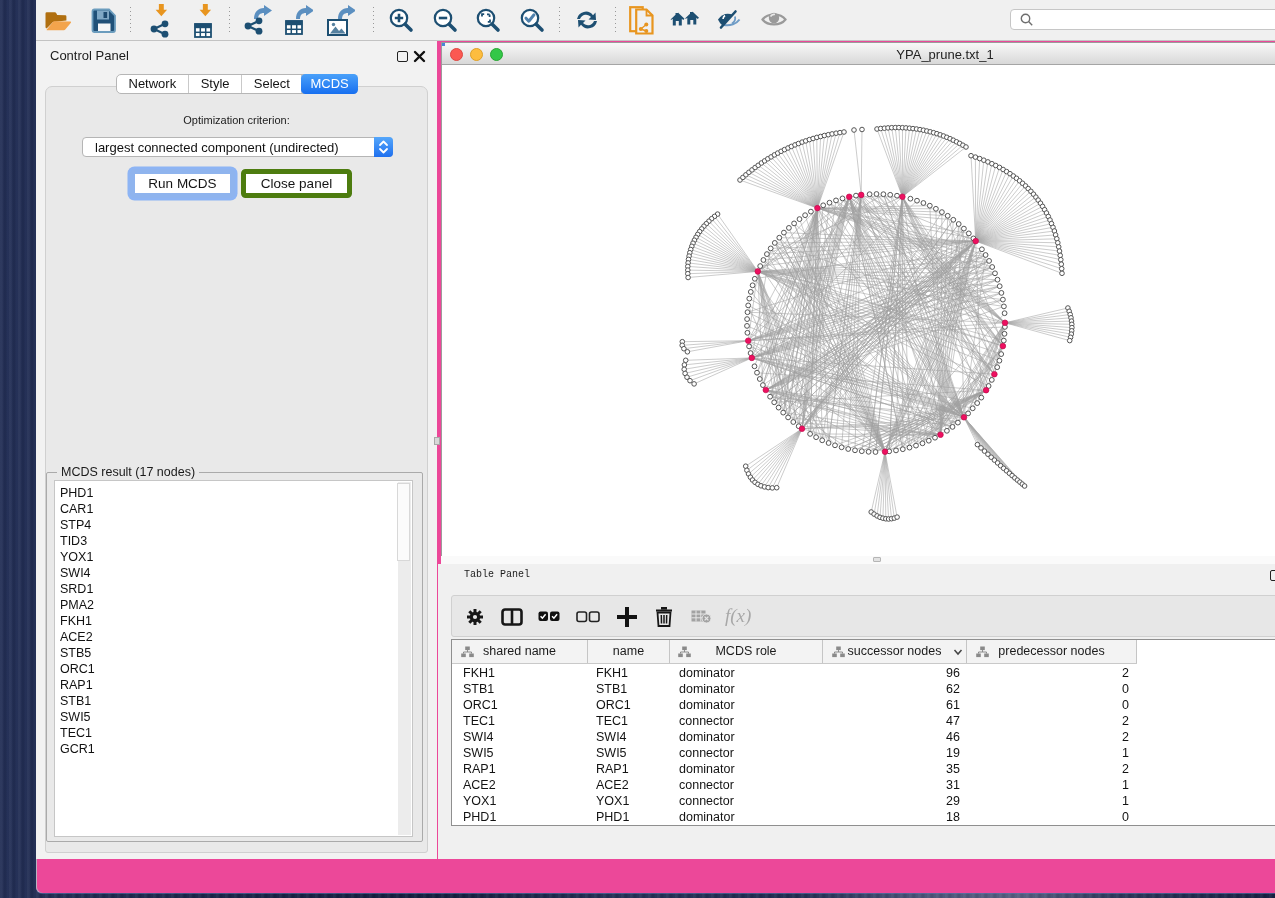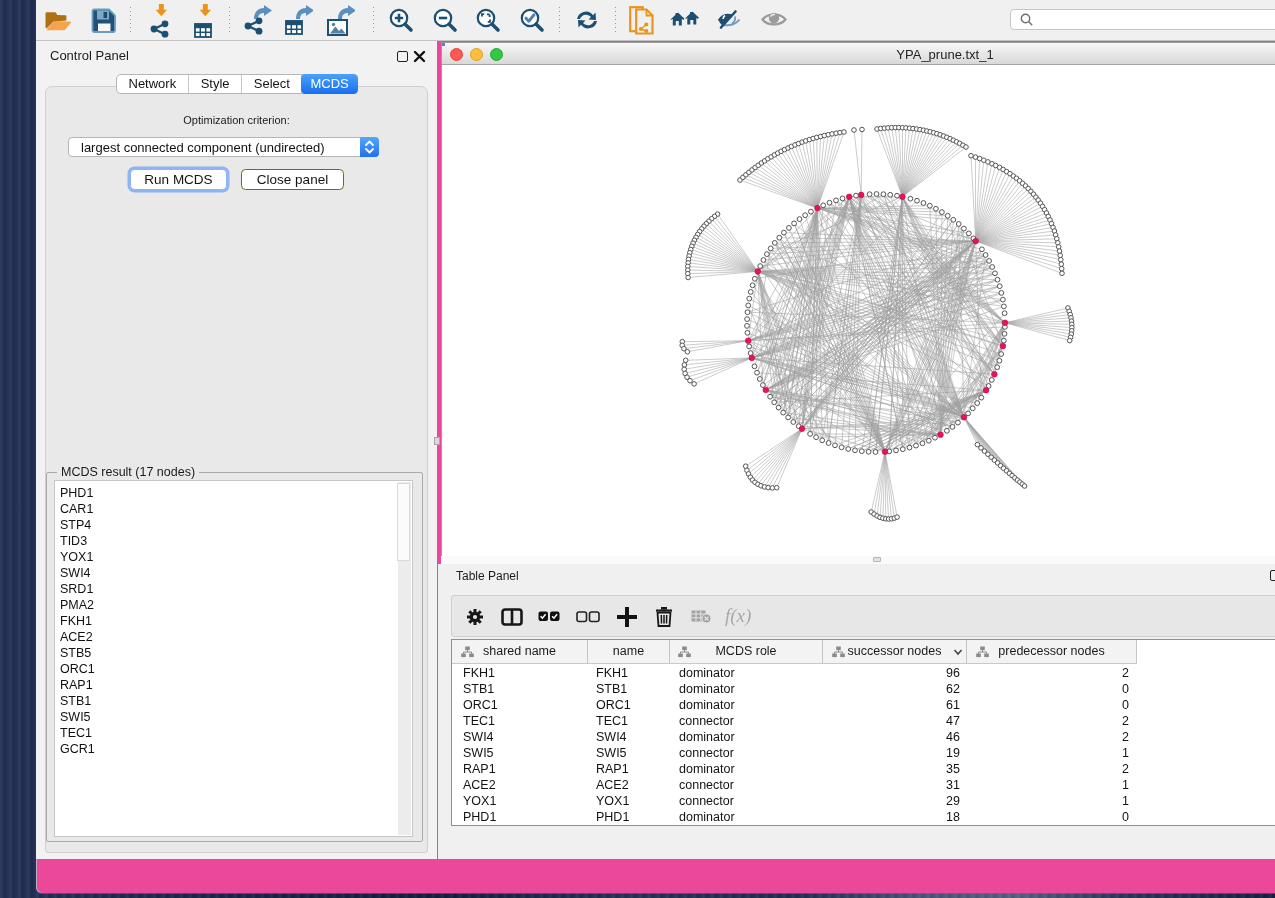--- a/index.html
+++ b/index.html
@@ -17,41 +17,41 @@
 #searchbox{position:absolute;left:974px;top:9px;width:289px;height:19px;background:#fff;border:1px solid #c6c6c6;border-radius:4px;}
 
 #cpanel{position:absolute;left:0;top:41px;width:401px;height:818px;background:#f2f2f2;}
 #cpTitle{position:absolute;left:14px;top:7px;font-size:13px;color:#1c1c1c;}
 #cpBox{position:absolute;left:9px;top:45px;width:381px;height:765px;background:#e9e9e9;border:1px solid #d0d0d0;border-radius:7px 7px 3px 3px;}
 .seg{position:absolute;display:flex;height:18px;border:1px solid #b6b6b6;border-radius:5px;background:#fff;justify-content:center;}
 .seg div{font-size:13px;color:#141414;text-align:center;line-height:18px;border-right:1px solid #c9c9c9;}
 .seg div:last-child{border-right:none;}
 .seg .on{background:linear-gradient(#4aa1fa,#176ff0);color:#fff;border-radius:4.5px;border-right:none;margin:-1px;height:20px;line-height:19px;}
 #optlab{position:absolute;left:0;top:73px;width:401px;text-align:center;font-size:11px;color:#1b1b1b;}
-#dd{position:absolute;left:32px;top:96px;width:309px;height:18px;background:#fff;border:1px solid #b5b5b5;border-radius:4px;}
+#dd{position:absolute;left:46px;top:96px;width:309px;height:18px;background:#fff;border:1px solid #b5b5b5;border-radius:4px;}
 #dd .txt{position:absolute;left:12px;top:1px;font-size:13px;color:#111;line-height:17px;}
 #dd .step{position:absolute;right:-1px;top:-1px;width:19px;height:20px;border-radius:0 4px 4px 0;background:linear-gradient(#55a7fb,#1f70ef);}
-.btn{position:absolute;height:19px;background:#fff;border:1px solid #4d7c0f;border-radius:4.5px;font-size:13.5px;color:#141414;text-align:center;line-height:19px;}
+.btn{position:absolute;height:19px;background:#fff;border:5px solid #4d7c0f;border-radius:4.5px;font-size:13.5px;color:#141414;text-align:center;line-height:19px;}
 #runbtn{left:94px;top:128px;width:95px;box-shadow:0 0 0 2.5px rgba(125,170,246,.85);border-color:#8fb4ee;}
 #closebtn{left:205px;top:128px;width:101px;}
 #grpbox{position:absolute;left:10px;top:431px;width:375px;height:368px;border:1px solid #aaa;border-radius:2px;}
 #grplab{position:absolute;left:21px;top:424px;background:#e9e9e9;padding:0 4px;font-size:12.5px;color:#1a1a1a;}
 #mlist{position:absolute;left:18px;top:439px;width:357px;height:355px;background:#fff;border:1px solid #c6c6c6;}
 #mlist .sb{position:absolute;right:1px;top:1px;width:13px;height:353px;background:#ececec;}
 #mlist .sbt{position:absolute;right:2px;top:2px;width:11px;height:76px;background:#fbfbfb;border:1px solid #d8d8d8;}
 #mitems{position:absolute;left:5px;top:4px;font-size:12.5px;color:#111;line-height:16px;white-space:pre;}
 
 #nframe{position:absolute;left:405px;top:42px;width:870px;height:512px;border:1px solid #9b9b9b;border-right:none;background:#fff;}
 #ntitle{position:absolute;left:0;top:0;width:870px;height:21px;background:linear-gradient(#f8f8f8,#d8d8d8);border-bottom:1px solid #a5a5a5;}
 #ntitle .t{position:absolute;left:68px;width:100%;top:4px;font-size:13px;color:#222;text-align:center;}
 .light{position:absolute;top:4.5px;width:11px;height:11px;border-radius:50%;}
 #ncanvas{position:absolute;left:0;top:22px;width:869px;height:495px;background:#fff;overflow:hidden;}
 
 #tpanel{position:absolute;left:402px;top:564px;width:873px;height:295px;background:#f0f0f0;}
-#tpTitle{position:absolute;left:18px;top:5px;font-size:12px;color:#1c1c1c;}
+#tpTitle{position:absolute;left:26px;top:5px;font-size:10px;color:#1c1c1c;font-family:Liberation Mono, monospace;}
 #tbar{position:absolute;left:13px;top:31px;width:850px;height:40px;background:#e7e7e7;border:1px solid #d0d0d0;border-radius:3px;}
 #ttable{position:absolute;left:13px;top:75px;width:851px;height:185px;background:#fff;border:1px solid #8f8f8f;}
 #thead{position:absolute;left:0;top:0;width:685px;height:23px;background:#f3f3f3;border-bottom:1px solid #c9c9c9;}
 .hcell{position:absolute;top:0;height:23px;border-right:1px solid #c5c5c5;}
 .hcell span{position:absolute;width:100%;text-align:center;top:4px;font-size:12.5px;color:#1b1b1b;}
 .trow{position:absolute;left:0;width:836px;height:16px;font-size:12.5px;color:#131313;}
 .trow i{position:absolute;font-style:normal;top:1px;}
 #tsb{position:absolute;right:1px;top:0;width:13px;height:183px;background:#fafafa;border-left:1px solid #dcdcdc;}
 #tsbt{position:absolute;right:2px;top:10px;width:9px;height:110px;background:#b9b9b9;border-radius:4.5px;}
 

